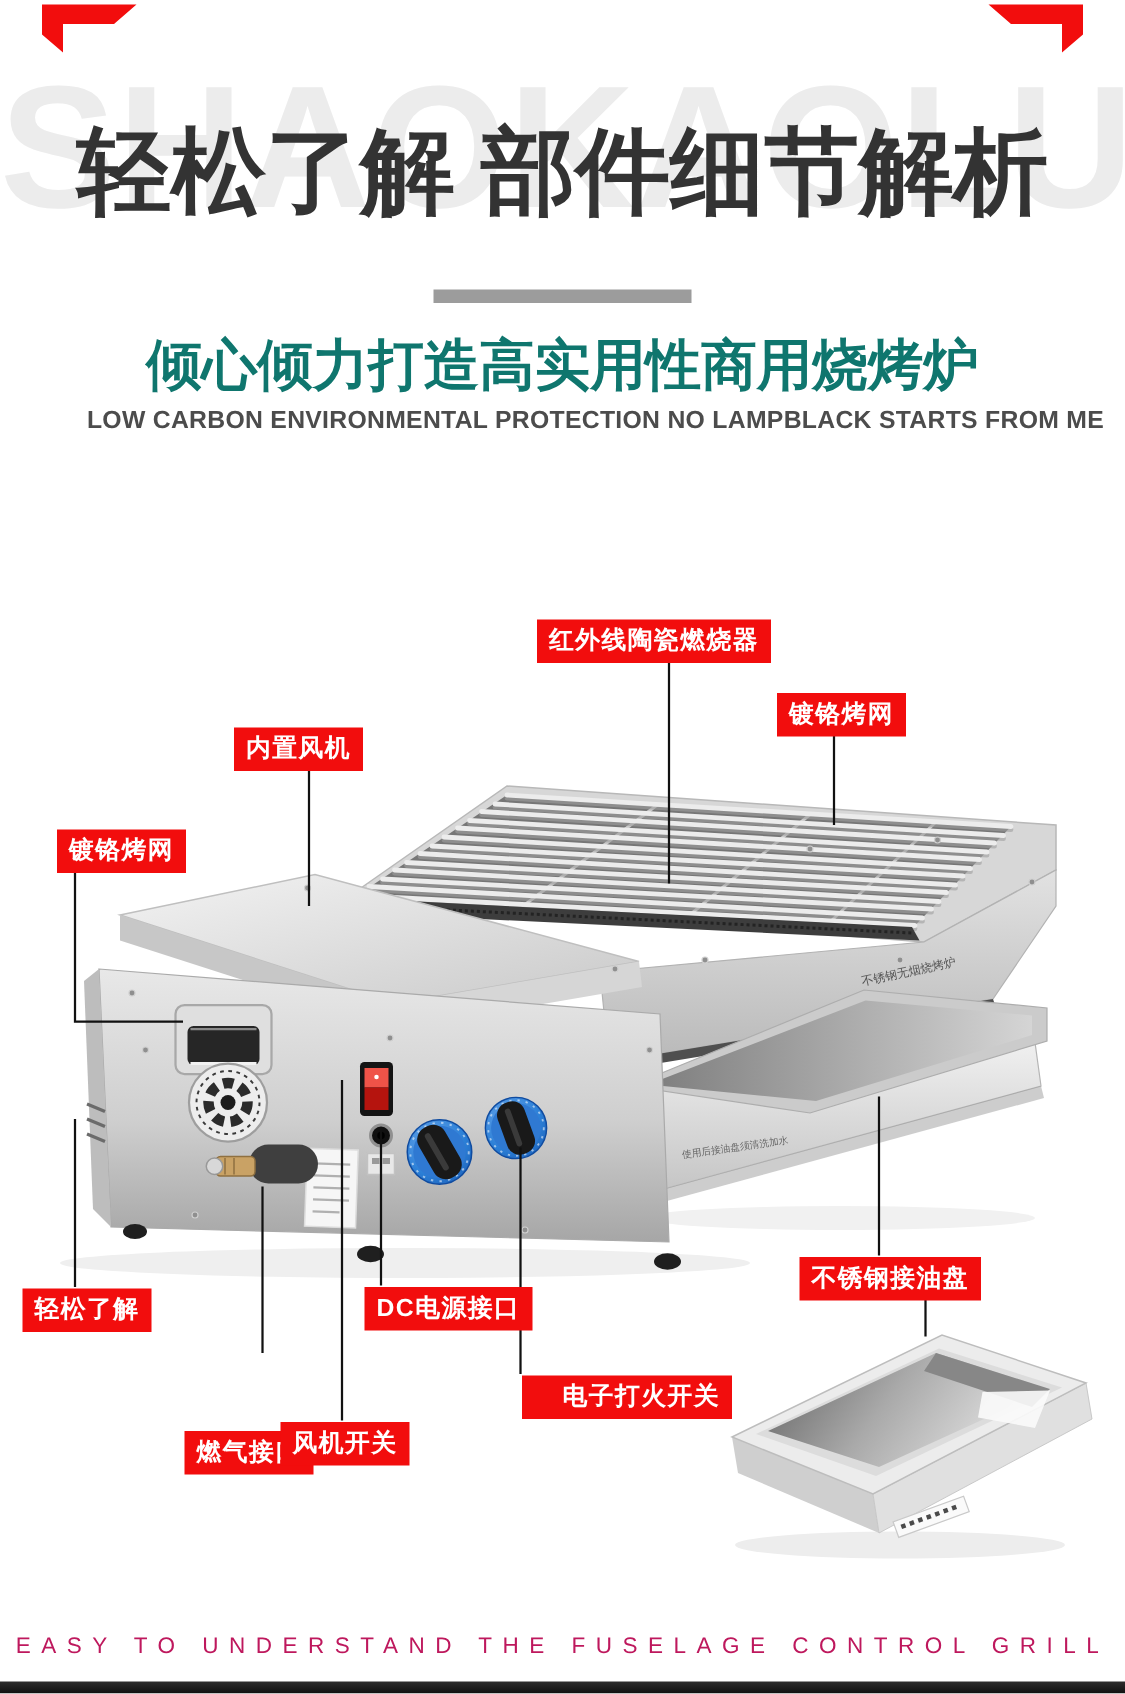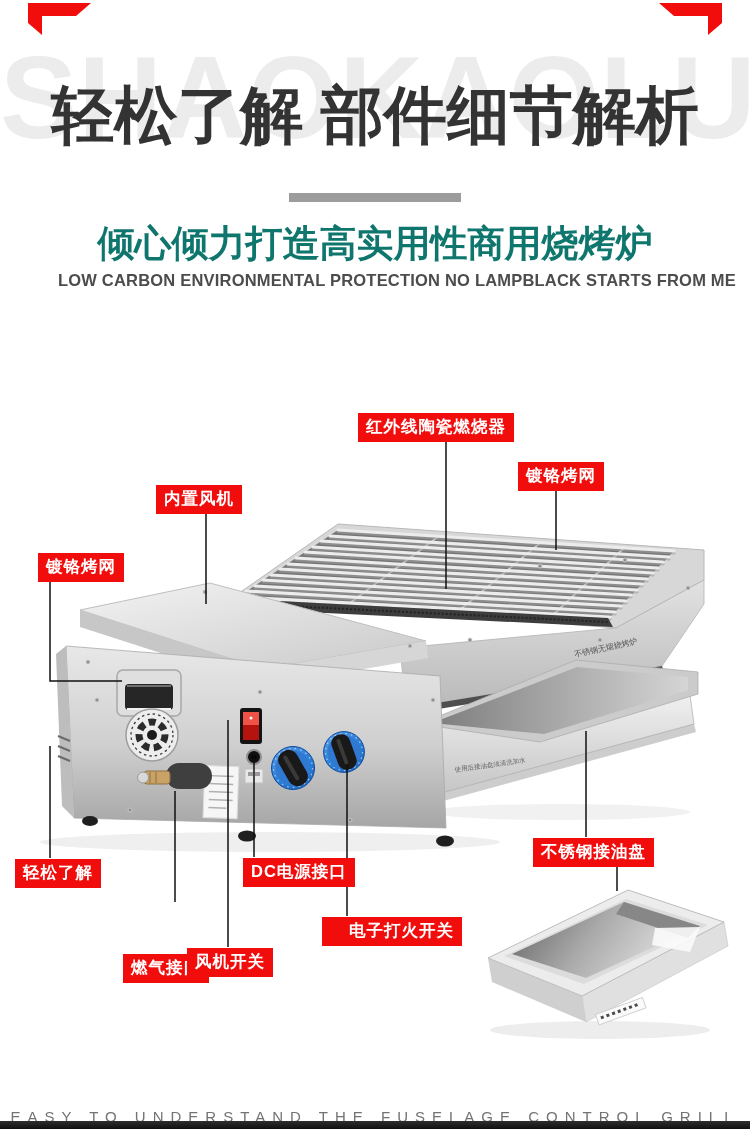--- a/index.html
+++ b/index.html
@@ -8,21 +8,21 @@
        font-family:"Liberation Sans","DejaVu Sans",sans-serif;}
   .abs{position:absolute;}
   .center{left:0;right:0;text-align:center;}
   #watermark{top:40px;font-size:116px;font-weight:800;color:#ececec;letter-spacing:1px;
              line-height:1;white-space:nowrap;}
   #main-title{top:76px;font-size:63px;font-weight:900;color:#333;letter-spacing:0;
               line-height:1.25;white-space:nowrap;}
   #divider{top:193px;left:50%;transform:translateX(-50%);width:172px;height:9px;background:#9c9c9c;}
   #subtitle{top:219px;font-size:37px;font-weight:700;color:#0f766e;white-space:nowrap;}
   #subtitle-en{top:271px;font-size:16.5px;font-weight:600;color:#4c4c4c;letter-spacing:.2px;white-space:nowrap;padding-left:44px;}
-  #footer-caption{top:1089px;font-size:15px;font-weight:500;color:#737373;letter-spacing:7px;white-space:nowrap;margin-top:19px;}
+  #footer-caption{top:1089px;font-size:15px;font-weight:500;color:#be185d;letter-spacing:7px;white-space:nowrap;}
   #footer-bar{left:0;right:0;bottom:0;height:8px;background:linear-gradient(#2e2e2e,#101010);}
   #scene{left:0;top:0;width:750px;height:1129px;}
   .part-label{position:absolute;background:var(--accent);color:#fff;font-size:16.5px;
               font-weight:700;padding:3px 8px 4px;white-space:nowrap;letter-spacing:1px;z-index:5;}
 </style>
 </head>
 <body>
 
 <div class="abs center" id="watermark">SHAOKAOLU</div>
 <div class="abs center" id="main-title">轻松了解 部件细节解析</div>
@@ -234,18 +234,18 @@
 
 <div id="labels-layer">
     <div class="part-label" style="left: 358px; top: 413px;">红外线陶瓷燃烧器</div>
     <div class="part-label" style="left: 518px; top: 462px;">镀铬烤网</div>
     <div class="part-label" style="left: 156px; top: 485px; text-align: right;">内置风机</div>
     <div class="part-label" style="left: 38px; top: 553px;">镀铬烤网</div>
     <div class="part-label" style="left: 15px; top: 859px;">轻松了解</div>
     <div class="part-label" style="left: 123px; top: 954px;">燃气接口</div>
     <div class="part-label" style="left: 243px; top: 858px;">DC电源接口</div>
     <div class="part-label" style="left: 187px; top: 948px; font-family: Liberation Serif, serif;">风机开关</div>
-    <div class="part-label" style="left: 322px; top: 917px; padding-left: 27px;">电子打火开关</div>
+    <div class="part-label" style="left: 348px; top: 917px; padding-left: 27px;">电子打火开关</div>
     <div class="part-label" style="left: 533px; top: 838px;">不锈钢接油盘</div>
   </div>
 
 <div class="abs center" id="footer-caption">EASY TO UNDERSTAND THE FUSELAGE CONTROL GRILL</div>
 <div class="abs" id="footer-bar"></div>
 
 </body></html>

